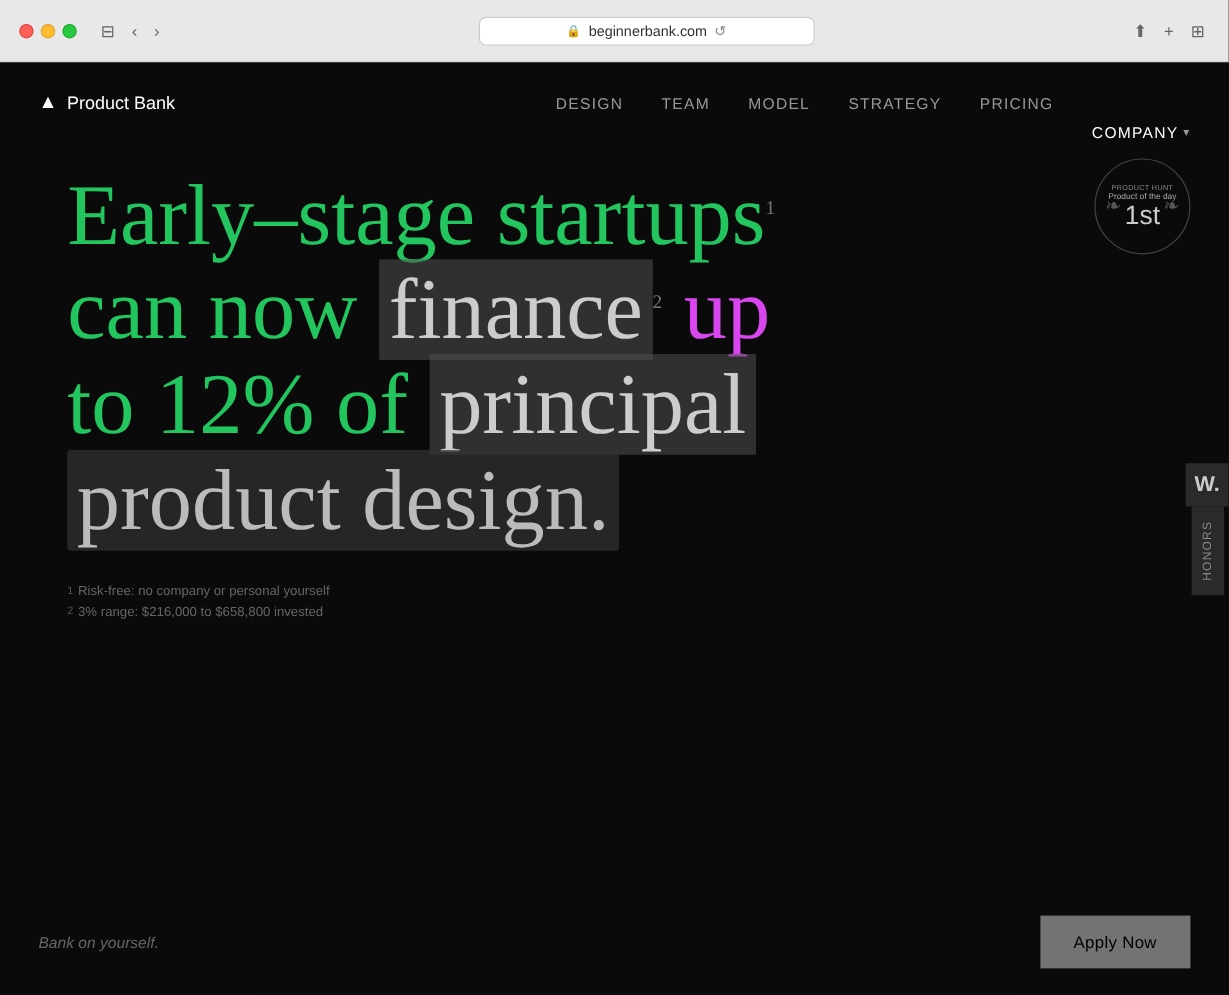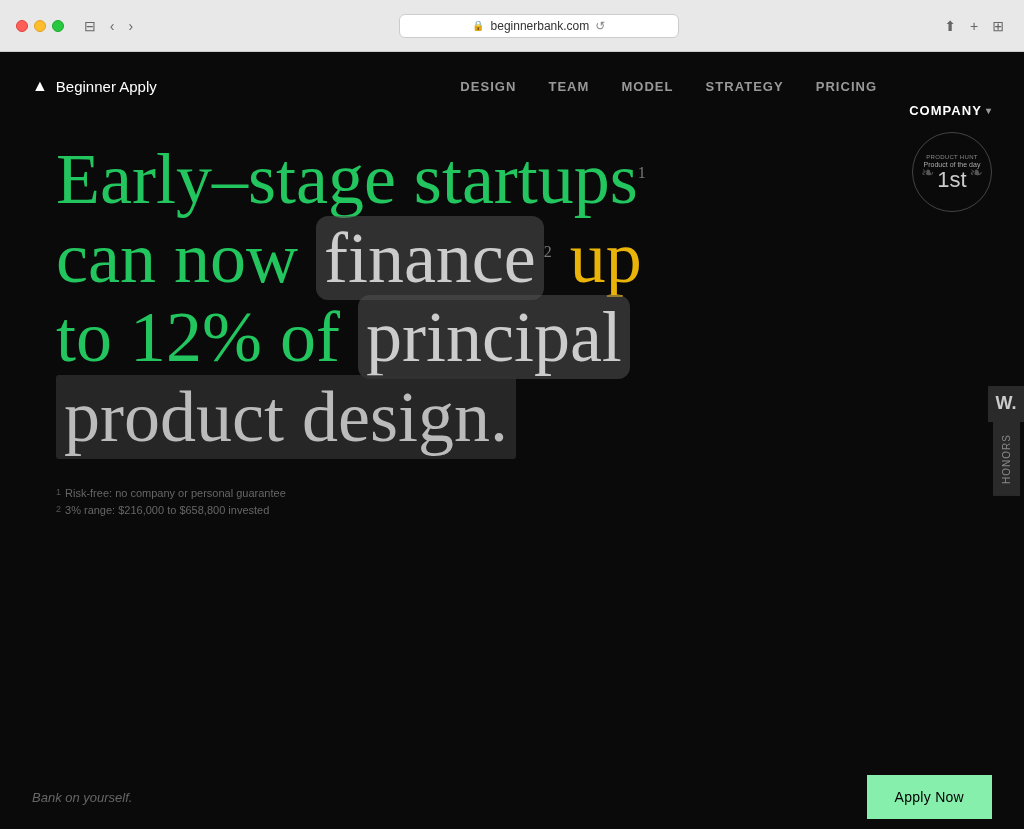--- a/index.html
+++ b/index.html
@@ -136,21 +136,21 @@
     .nav-links {
       display: flex;
       align-items: center;
       gap: 32px;
       margin-left: auto;
     }
 
     .nav-link {
       color: #999;
       font-size: 13px;
-      font-weight: 700;
+      font-weight: 400;
       letter-spacing: 0.08em;
       text-decoration: none;
       cursor: pointer;
       text-transform: uppercase;
     }
 
     .nav-link-company {
       display: flex;
       align-items: center;
       gap: 4px;
@@ -227,28 +227,28 @@
 
     .hero-heading .line {
       display: block;
     }
 
     .word-normal {
       color: #22c55e;
     }
 
     .word-light {
-      color: #eab308;
+      color: #d946ef;
     }
 
     .word-highlight {
       background: rgba(80, 80, 80, 0.55);
       color: #ccc;
       padding: 2px 8px;
-      border-radius: 12px;
+      border-radius: 1px;
     }
 
     .word-highlight-dark {
       background: rgba(50, 50, 50, 0.7);
       color: #bbb;
       padding: 2px 8px;
       border-radius: 3px;
     }
 
     .sup-note {
@@ -274,38 +274,38 @@
 
     .footnote-num {
       font-size: 9px;
       vertical-align: super;
       color: #555;
     }
 
     
     .bottom-bar {
       position: absolute;
-      bottom: 0;
+      bottom: 12px;
       left: 0;
       right: 0;
       height: 64px;
       display: flex;
       align-items: center;
       justify-content: space-between;
       padding: 0 32px;
     }
 
     .tagline {
       color: #666;
       font-size: 13px;
       font-style: italic;
     }
 
     .apply-btn {
-      background: #86efac;
+      background: #737373;
       color: #000;
       border: none;
       padding: 14px 28px;
       font-size: 14px;
       font-weight: 400;
       cursor: pointer;
       letter-spacing: 0.02em;
     }
 
     
@@ -369,21 +369,21 @@
     <button class="browser-action-btn">+</button>
     <button class="browser-action-btn">⊞</button>
   </div>
 </div>
 
 <div class="website">
 
   <nav class="nav">
     <a class="logo">
       <span class="logo-icon">▲</span>
-      <span>Beginner Apply</span>
+      <span>Product Bank</span>
     </a>
     <div class="nav-links">
       <a class="nav-link">DESIGN</a>
       <a class="nav-link">TEAM</a>
       <a class="nav-link">MODEL</a>
       <a class="nav-link">STRATEGY</a>
       <a class="nav-link">PRICING</a>
       <a class="nav-link nav-link-company">
         <span>COMPANY</span>
         <span class="chevron-down">▾</span>
@@ -411,21 +411,21 @@
         <span class="word-normal">to 12% of </span><span class="word-highlight">principal</span>
       </span>
       <span class="line">
         <span class="word-highlight-dark">product design.</span>
       </span>
     </h1>
 
     <div class="footnotes">
       <div class="footnote">
         <sup class="footnote-num">1</sup>
-        <span>Risk-free: no company or personal guarantee</span>
+        <span>Risk-free: no company or personal yourself</span>
       </div>
       <div class="footnote">
         <sup class="footnote-num">2</sup>
         <span>3% range: $216,000 to $658,800 invested</span>
       </div>
     </div>
   </div>
 
   <div class="side-tab">
     <div class="side-tab-w">W.</div>

